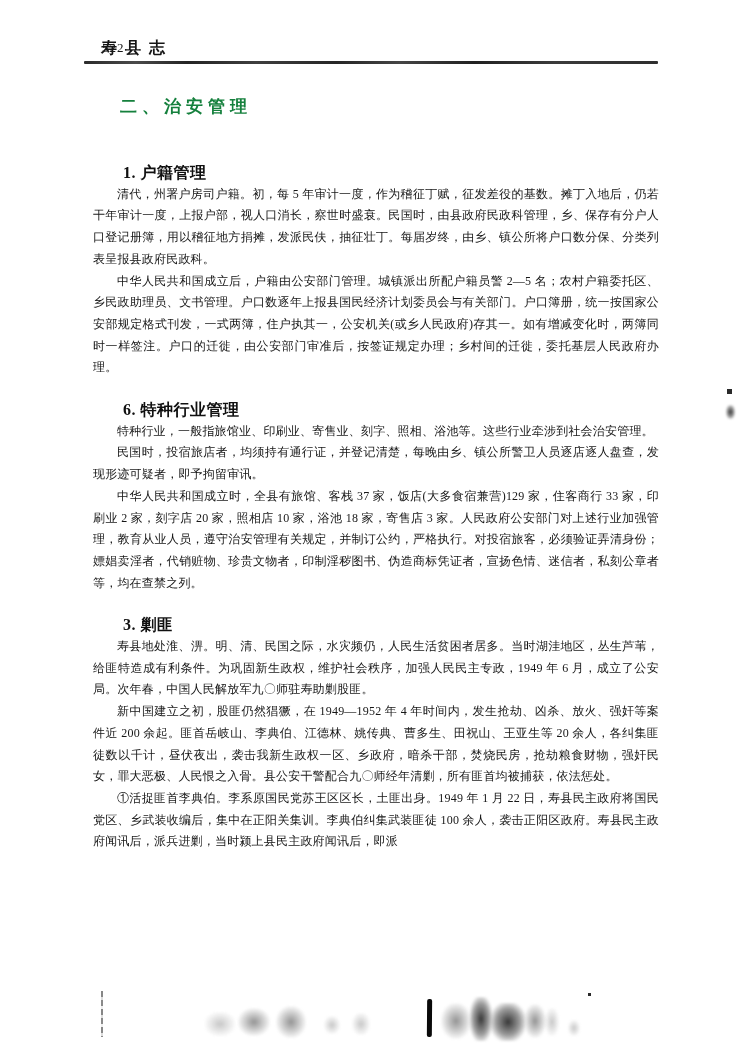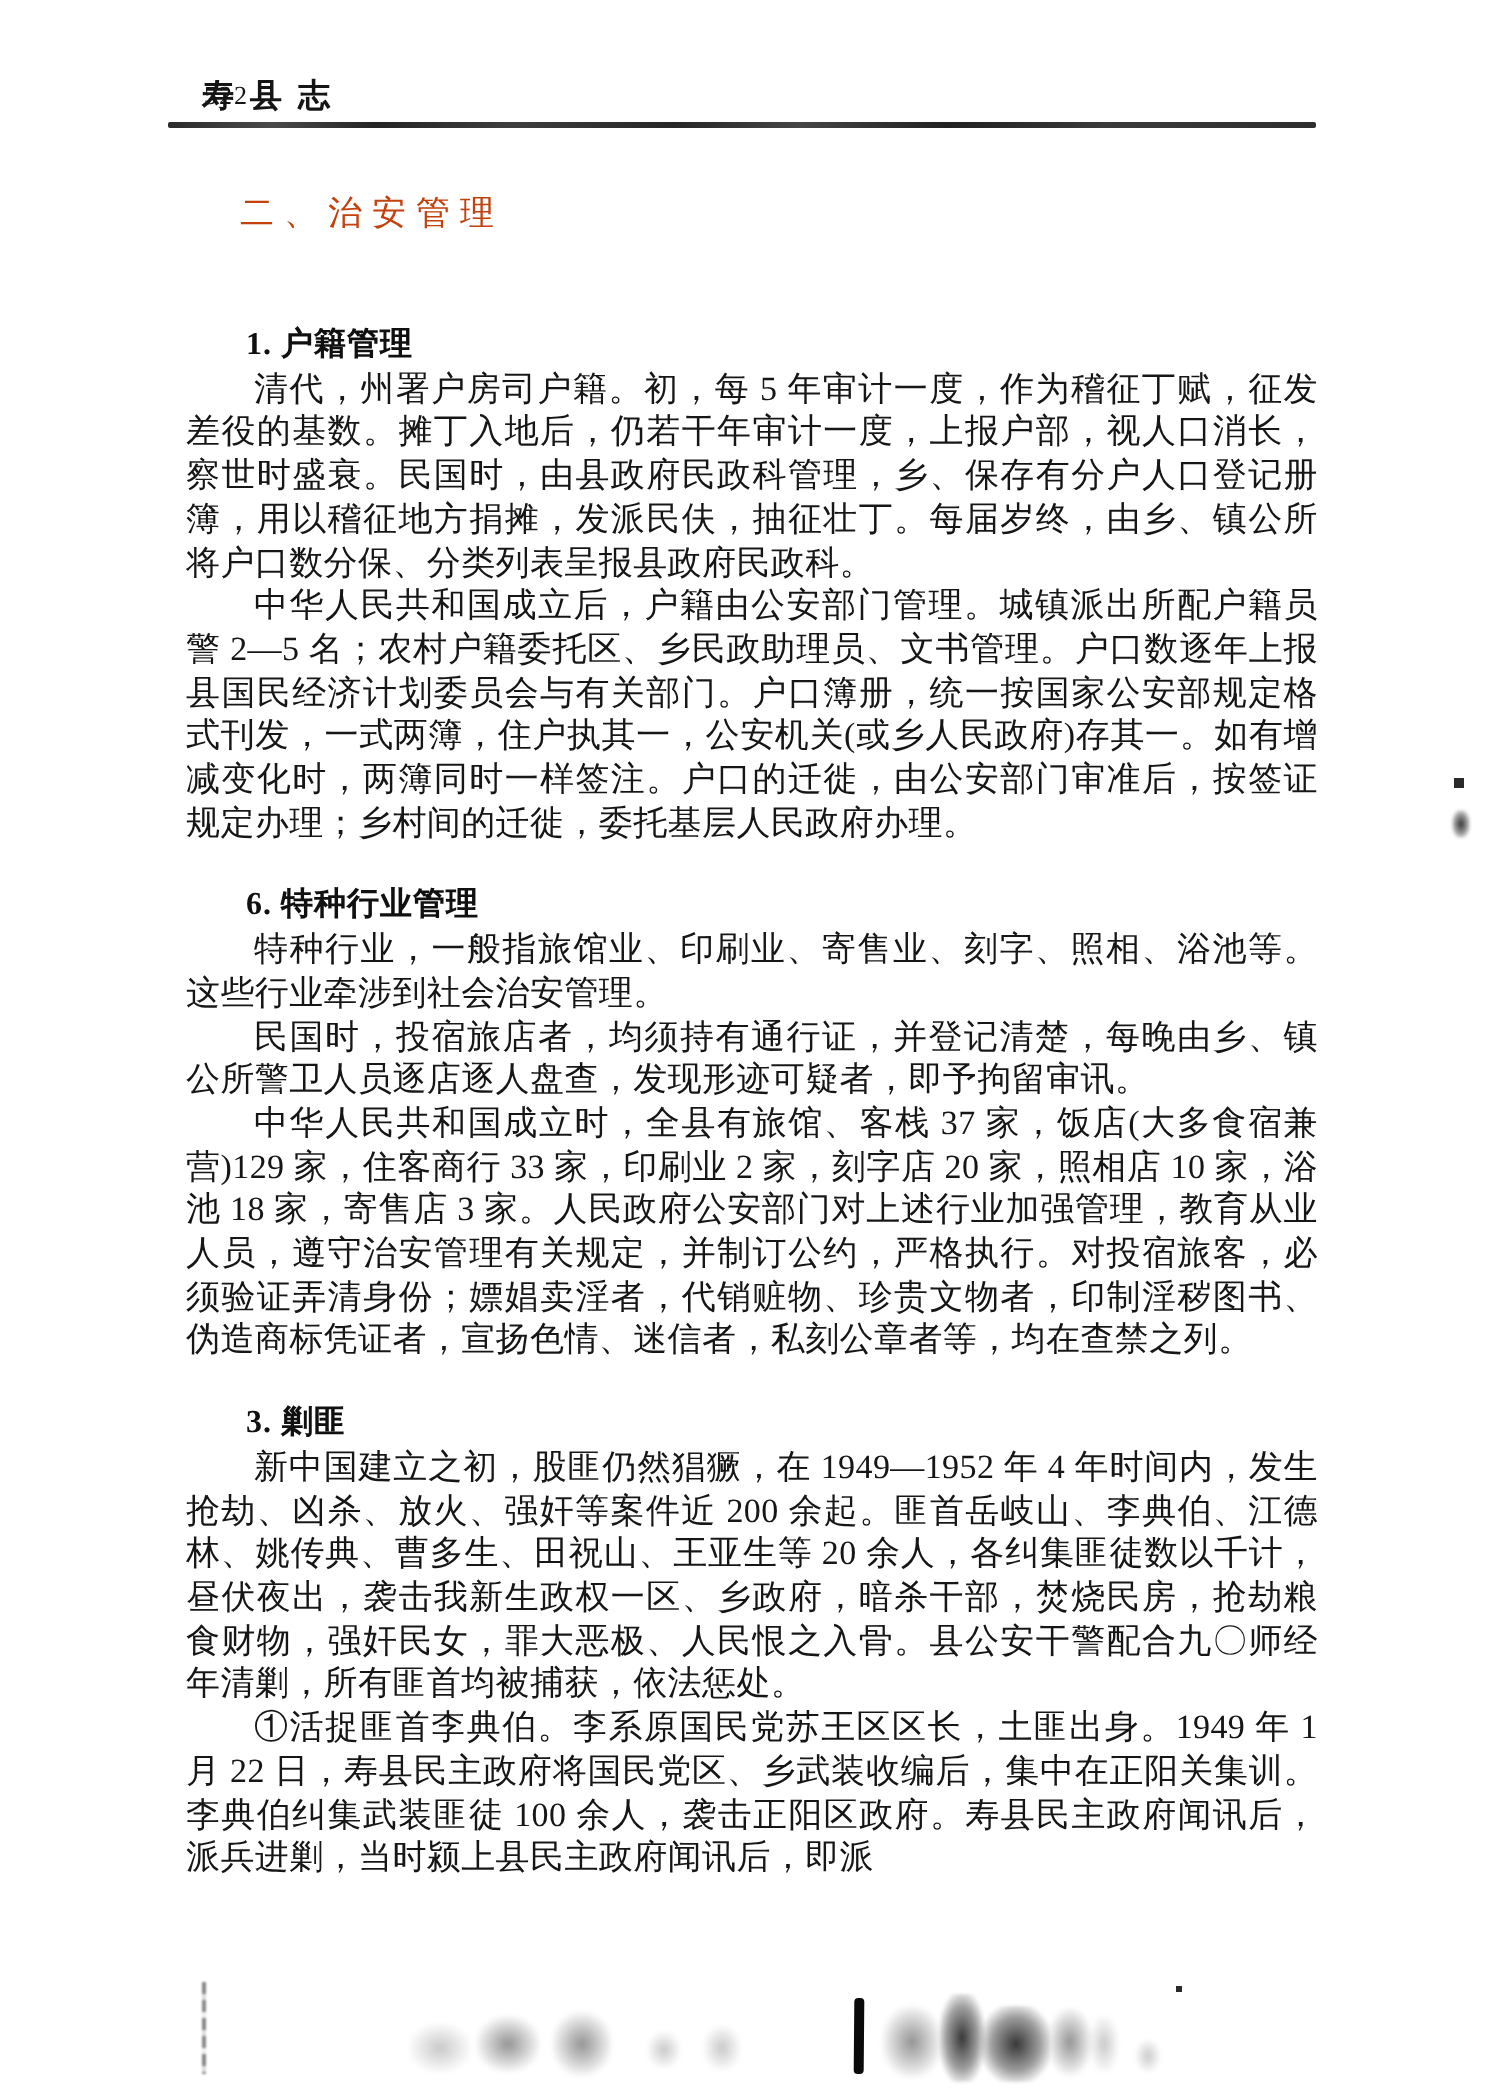--- a/index.html
+++ b/index.html
@@ -32,31 +32,31 @@
       #2b2b2b 0%, #4a4a4a 9%, #242424 18%, #3e3e3e 30%,
       #262626 44%, #454545 55%, #212121 68%, #3b3b3b 82%, #2e2e2e 100%);
     border-radius:1px;
   }
   
   .content {
     position:absolute; top:64px; left:93px; width:566px;
   }
   .section-title {
     margin:31px 0 43px 27px;
-    font-size:17px; font-weight:normal; letter-spacing:5px;
-    line-height:24px; color:#c2410c;
+    font-size:17px; font-weight:bold; letter-spacing:5px;
+    line-height:24px; color:#15803d;
   }
   .subsection-heading {
     margin:20px 0 0 30px;
     font-size:16px; font-weight:bold; line-height:21.7px;
     letter-spacing:0.5px; color:#101010;
   }
   .content p {
     margin:0;
-    font-size:17px; line-height:21.7px;
+    font-size:12px; line-height:21.7px;
     text-indent:2em; text-align:justify;
     letter-spacing:0.2px;
     color:#161616;
   }
   
   .artifact { position:absolute; pointer-events:none; }
   .edge-line {
     left:101px; top:991px; width:2px; height:46px;
     background:repeating-linear-gradient(180deg,
       rgba(70,70,70,.65) 0 6px, rgba(120,120,120,.25) 6px 9px,
@@ -104,20 +104,21 @@
 
     <section>
       <h3 class="subsection-heading">6. 特种行业管理</h3>
       <p>特种行业，一般指旅馆业、印刷业、寄售业、刻字、照相、浴池等。这些行业牵涉到社会治安管理。</p>
       <p>民国时，投宿旅店者，均须持有通行证，并登记清楚，每晚由乡、镇公所警卫人员逐店逐人盘查，发现形迹可疑者，即予拘留审讯。</p>
       <p>中华人民共和国成立时，全县有旅馆、客栈 37 家，饭店(大多食宿兼营)129 家，住客商行 33 家，印刷业 2 家，刻字店 20 家，照相店 10 家，浴池 18 家，寄售店 3 家。人民政府公安部门对上述行业加强管理，教育从业人员，遵守治安管理有关规定，并制订公约，严格执行。对投宿旅客，必须验证弄清身份；嫖娼卖淫者，代销赃物、珍贵文物者，印制淫秽图书、伪造商标凭证者，宣扬色情、迷信者，私刻公章者等，均在查禁之列。</p>
     </section>
 
     <section>
       <h3 class="subsection-heading">3. 剿匪</h3>
+      <p>寿县地处淮、淠。明、清、民国之际，水灾频仍，人民生活贫困者居多。当时湖洼地区，丛生芦苇，给匪特造成有利条件。为巩固新生政权，维护社会秩序，加强人民民主专政，1949 年 6 月，成立了公安局。次年春，中国人民解放军九〇师驻寿助剿股匪。</p>
       <p>新中国建立之初，股匪仍然猖獗，在 1949—1952 年 4 年时间内，发生抢劫、凶杀、放火、强奸等案件近 200 余起。匪首岳岐山、李典伯、江德林、姚传典、曹多生、田祝山、王亚生等 20 余人，各纠集匪徒数以千计，昼伏夜出，袭击我新生政权一区、乡政府，暗杀干部，焚烧民房，抢劫粮食财物，强奸民女，罪大恶极、人民恨之入骨。县公安干警配合九〇师经年清剿，所有匪首均被捕获，依法惩处。</p>
       <p>①活捉匪首李典伯。李系原国民党苏王区区长，土匪出身。1949 年 1 月 22 日，寿县民主政府将国民党区、乡武装收编后，集中在正阳关集训。李典伯纠集武装匪徒 100 余人，袭击正阳区政府。寿县民主政府闻讯后，派兵进剿，当时颍上县民主政府闻讯后，即派</p>
     </section>
 
   </div>
 
   <div class="artifact edge-line"></div>
   <div class="artifact smudge light" style="left:205px; top:1012px; width:30px; height:24px;"></div>
   <div class="artifact smudge" style="left:238px; top:1008px; width:32px; height:28px;"></div>
   <div class="artifact smudge" style="left:276px; top:1006px; width:30px; height:32px;"></div>

